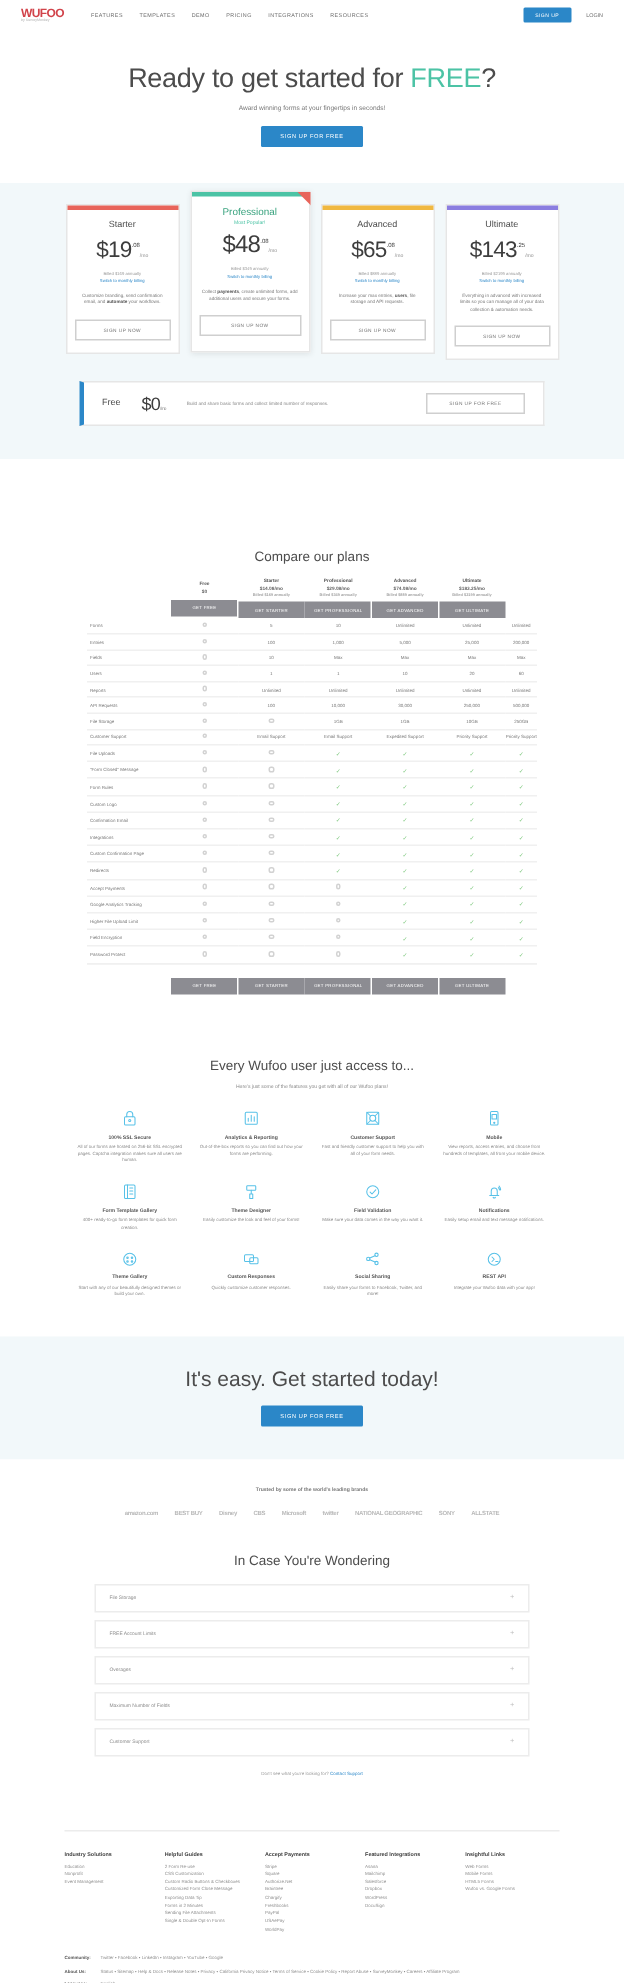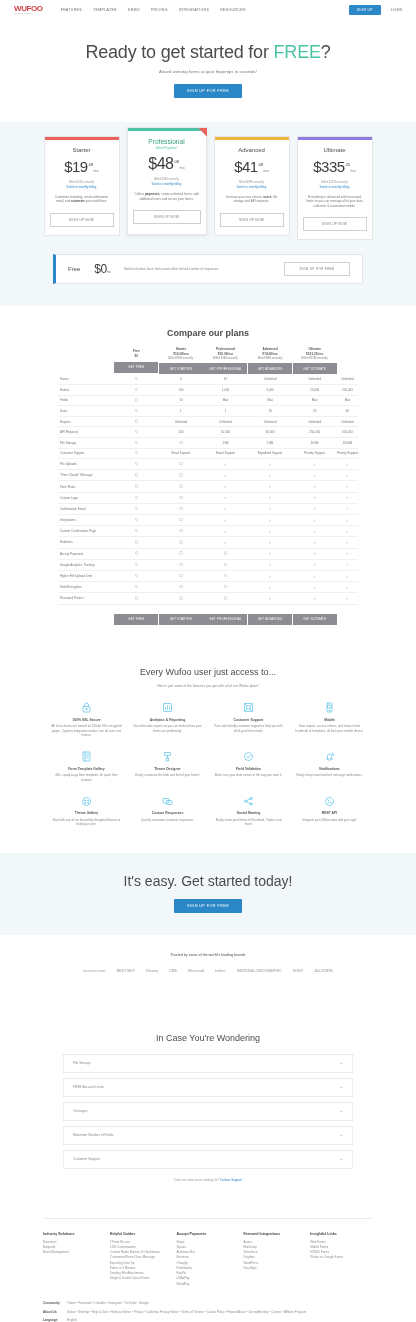--- a/index.html
+++ b/index.html
@@ -114,21 +114,21 @@
     display: flex; align-items: center; padding: 7px 12px; gap: 14px;
   }
   .free-row .lbl { font-size: 6px; color: #4c4c4c; }
   .free-row .fp { font-size: 12px; color: #3d3d3d; letter-spacing: -0.5px; }
   .free-row .fp small { font-size: 3.2px; color: #8e8e8e; }
   .free-row .txt { font-size: 3.1px; color: #8a8a8a; line-height: 1.5; flex: 1; }
   .free-row .btn-outline { width: 66px; margin-top: 0; }
 
   
   .compare { background: #fff; padding: 22px 0 26px; }
-  .compare h2 { text-align: center; font-size: 9px; font-weight: bold; color: #4c4c4c; }
+  .compare h2 { text-align: center; font-size: 9px; font-weight: normal; color: #4c4c4c; margin-top: 38px; }
   table.cmp { width: 300px; margin: 9px auto 0; border-collapse: collapse; }
   table.cmp th, table.cmp td { text-align: center; }
   table.cmp th.rowlbl, table.cmp td.rowlbl { text-align: left; width: 56px; padding-left: 2px; }
   .planhead { font-size: 3.2px; color: #666; line-height: 1.45; padding-bottom: 3px; }
   .planhead .nm { display:block; font-weight: bold; color: #555; }
   .planhead .pr { display:block; color:#666; }
   .planhead .bl { display:block; color:#a5a5a5; font-size:2.6px; }
   .btn-grey {
     display: block; width: 44px; margin: 0 auto; background: #8c8c92; color: #fff;
     border: none; font-size: 2.9px; letter-spacing: .2px; padding: 3.5px 0; text-transform: uppercase;
@@ -155,21 +155,21 @@
   .cta h2 { font-size: 14px; font-weight: normal; color: #4c4c4c; }
 
   
   .brands { background: #fff; padding: 18px 0 14px; text-align: center; }
   .brands .t { font-size: 3.4px; color: #777; font-weight: bold; }
   .blogos { display: flex; justify-content: center; align-items: center; gap: 11px; margin-top: 11px; }
   .blogo { font-size: 4px; color: #b9b9b9; font-weight: bold; letter-spacing: -.2px; }
 
   
   .faq { background: #fff; padding: 10px 0 20px; }
-  .faq h2 { text-align: center; font-size: 9px; font-weight: normal; color: #4c4c4c; margin-top: 36px; }
+  .faq h2 { text-align: center; font-size: 9px; font-weight: normal; color: #4c4c4c; }
   .acc { width: 290px; margin: 11px auto 0; }
   .accitem {
     border: 1px solid #ececec; display: flex; align-items: center;
     padding: 6px 9px; margin-bottom: 5px;
   }
   .accitem span.q { font-size: 3.3px; color: #8a8a8a; flex: 1; }
   .accitem span.plus { font-size: 5px; color: #bdbdbd; line-height: 1; }
   .faq .note { text-align: center; font-size: 3px; color: #999; margin-top: 9px; }
   .faq .note a { color: #2b87c8; text-decoration: none; }
 
@@ -247,30 +247,30 @@
         <div class="popular">Most Popular!</div>
         <div class="price"><span class="amt">$48</span><span class="cents">.08</span><span class="per">/mo</span></div>
         <div class="billed">Billed $349 annually</div>
         <div class="switch">Switch to monthly billing</div>
         <div class="desc">Collect <b>payments</b>, create unlimited forms, add additional users and secure your forms.</div>
         <button class="btn-outline">SIGN UP NOW</button>
       </div>
       <div class="card">
         <div class="bar" style="background:#f0b840"></div>
         <h3>Advanced</h3>
-        <div class="price"><span class="amt">$41</span><span class="cents">.08</span><span class="per">/mo</span></div>
+        <div class="price"><span class="amt">$65</span><span class="cents">.08</span><span class="per">/mo</span></div>
         <div class="billed">Billed $889 annually</div>
         <div class="switch">Switch to monthly billing</div>
         <div class="desc">Increase your max entries, <b>users</b>, file storage and API requests.</div>
         <button class="btn-outline">SIGN UP NOW</button>
       </div>
       <div class="card">
         <div class="bar" style="background:#8b7ee0"></div>
         <h3>Ultimate</h3>
-        <div class="price"><span class="amt">$335</span><span class="cents">.25</span><span class="per">/mo</span></div>
+        <div class="price"><span class="amt">$143</span><span class="cents">.25</span><span class="per">/mo</span></div>
         <div class="billed">Billed $2199 annually</div>
         <div class="switch">Switch to monthly billing</div>
         <div class="desc">Everything in advanced with increased limits so you can manage all of your data collection &amp; automation needs.</div>
         <button class="btn-outline">SIGN UP NOW</button>
       </div>
     </div>
   <div class="free-row">
     <div class="lbl">Free</div>
     <div class="fp">
       <span>$0</span><small>/mo</small>

